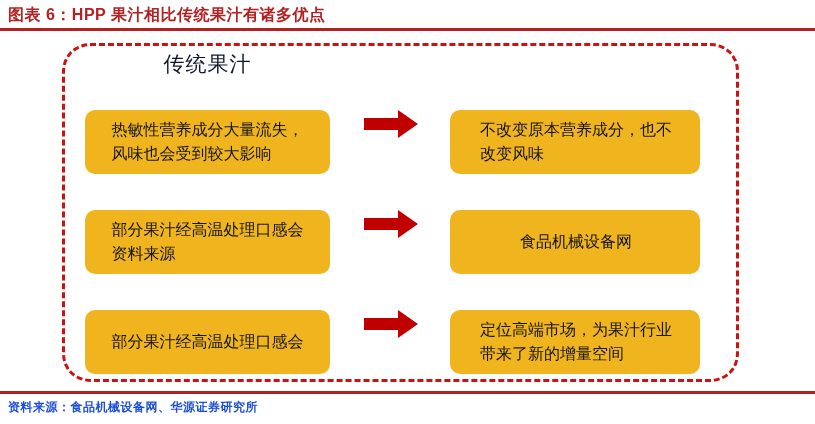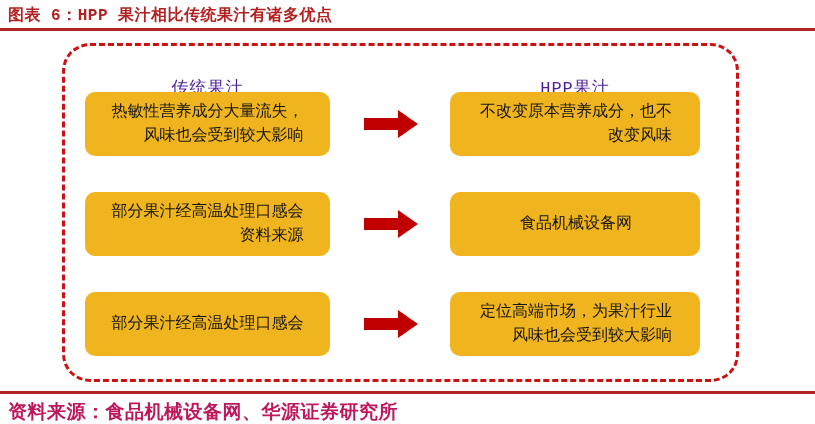--- a/index.html
+++ b/index.html
@@ -5,21 +5,21 @@
   html, body {
     margin: 0;
     padding: 0;
     background: #ffffff;
   }
   .page {
     position: relative;
     width: 815px;
     height: 424px;
     background: #ffffff;
-    font-family: Liberation Mono, monospace;
+    font-family: Liberation Sans, sans-serif;
     overflow: hidden;
     border-radius: 28px;
   }
   .figure-title {
     position: absolute;
     left: 8px;
     top: 5px;
     font-size: 16px;
     font-weight: bold;
     color: #B22222;
@@ -41,83 +41,83 @@
     top: 43px;
     width: 677px;
     height: 339px;
     border: 3px dashed #CC1111;
     border-radius: 28px;
     box-sizing: border-box;
     background: #ffffff;
   }
   .col-header {
     position: absolute;
-    top: 30px;
-    font-size: 17px;
-    color: #4c1d95;
+    top: 4px;
+    font-size: 21px;
+    color: #0f172a;
     text-align: center;
     letter-spacing: 1px;
   }
   .col-header.left  { left: 20px;  width: 245px; }
   .col-header.right { left: 385px; width: 250px; }
   .node {
     position: absolute;
     height: 64px;
     background: #F0B41F;
     border-radius: 10px;
     display: flex;
     align-items: center;
     justify-content: center;
-    text-align: right;
+    text-align: left;
     font-size: 16px;
     line-height: 24px;
     color: #151515;
     white-space: pre-line;
     padding: 2px 6px;
     box-sizing: border-box;
+    margin-top: 18px;
   }
   .node.left  { left: 20px;  width: 245px; }
   .node.right { left: 385px; width: 250px; padding-left: 8px; }
   .row1 .node { top: 46px; }
   .row2 .node { top: 146px; }
   .row3 .node { top: 246px; }
   .arrow {
     position: absolute;
     left: 299px;
     width: 54px;
     height: 28px;
   }
   .row1 .arrow { top: 64px; }
   .row2 .arrow { top: 164px; }
   .row3 .arrow { top: 264px; }
   .source-note {
     position: absolute;
     left: 8px;
     top: 399px;
-    font-size: 19px;
+    font-size: 12px;
     font-weight: bold;
-    color: #be185d;
+    color: #1d4ed8;
     letter-spacing: 0.5px;
     white-space: nowrap;
   }
 </style>
 </head>
 <body>
 
 <div class="page">
 
   <div class="figure-title">图表 6：HPP 果汁相比传统果汁有诸多优点</div>
 
   <div class="rule rule-top"></div>
 
   <div class="diagram">
 
     <div class="col-header left">传统果汁</div>
 
-    <div class="col-header right">HPP果汁</div>
 
     <div class="row1">
       <div class="node left">热敏性营养成分大量流失，
 风味也会受到较大影响</div>
       <svg class="arrow" viewBox="0 0 54 28">
         <polygon points="0,8 34,8 34,0 54,14 34,28 34,20 0,20" fill="#C00000"></polygon>
       </svg>
       <div class="node right">不改变原本营养成分，也不
 改变风味</div>
     </div>
@@ -130,21 +130,21 @@
       </svg>
       <div class="node right">食品机械设备网</div>
     </div>
 
     <div class="row3">
       <div class="node left">部分果汁经高温处理口感会</div>
       <svg class="arrow" viewBox="0 0 54 28">
         <polygon points="0,8 34,8 34,0 54,14 34,28 34,20 0,20" fill="#C00000"></polygon>
       </svg>
       <div class="node right">定位高端市场，为果汁行业
-风味也会受到较大影响</div>
+带来了新的增量空间</div>
     </div>
 
   </div>
 
   <div class="rule rule-bottom"></div>
 
   <div class="source-note">资料来源：食品机械设备网、华源证券研究所</div>
 
 </div>
 

